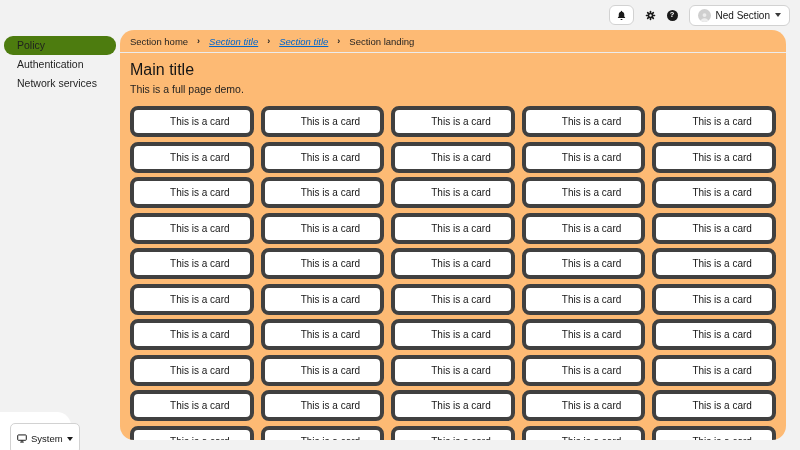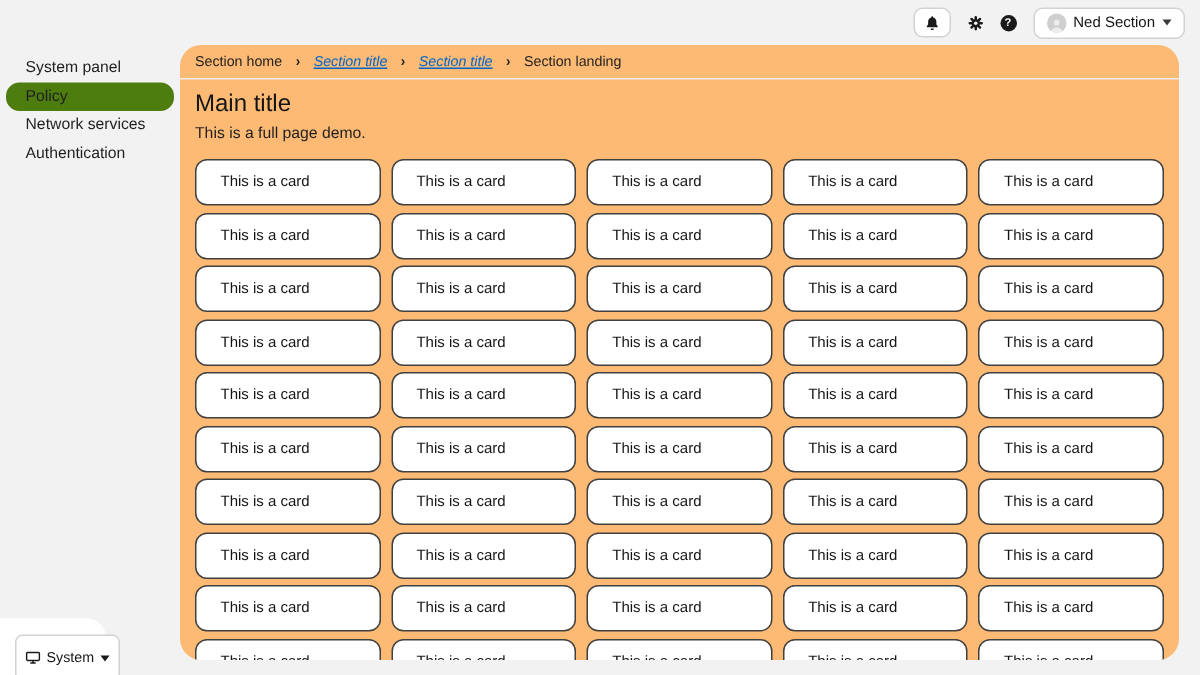--- a/index.html
+++ b/index.html
@@ -78,23 +78,23 @@
   .crumb-label.link { color:#0066cc; text-decoration:underline; cursor:pointer;font-style:italic; }
   .crumb-sep { font-weight:700; font-size:9px; color:#1f1f1f; transform:scaleY(1.1); }
   .crumb:last-child .crumb-sep { display:none; }
 
   .content { padding:6px 10px 0; }
   .page-title { font-size:16px; font-weight:400; margin:2px 0 4px; }
   .page-desc { font-size:10.5px; margin:0 0 11px; color:#1f1f1f; }
 
   .card-grid { display:grid; column-gap:7px; row-gap:4.5px; grid-auto-rows:31px; }
   .card {
-    background:#fff; border:1px solid #404040; border-radius:8px;
+    background:#fff; border:4px solid #404040; border-radius:8px;
     display:flex; align-items:center; padding-left:16px; font-size:10px;
-    overflow:hidden; white-space:nowrap;
+    overflow:hidden; white-space:nowrap;justify-content:center;
   }
 </style>
 </head>
 <body>
 
 <div class="masthead">
   <div class="masthead-right">
     <div class="notif-btn">
       <span style="display:flex;">
         <svg width="11" height="11" viewBox="0 0 16 16" fill="#1a1a1a">
@@ -129,34 +129,31 @@
       </span>
       <span>Ned Section</span>
       <span class="caret"></span>
     </div>
   </div>
 </div>
 
 <div class="sidebar">
   <div class="nav">
 
-      <div class="nav-item">
-        <span>System panel</span>
-      </div>
 
       <div class="nav-item selected">
         <span>Policy</span>
       </div>
 
       <div class="nav-item">
+        <span>Authentication</span>
+      </div>
+
+      <div class="nav-item">
         <span>Network services</span>
-      </div>
-
-      <div class="nav-item">
-        <span>Authentication</span>
       </div>
 
     </div>
   <div class="sidebar-footer">
     <div class="system-btn">
       <span style="display:flex;">
         <svg width="10" height="9" viewBox="0 0 14 12" fill="none" stroke="#1a1a1a" stroke-width="1.4">
           <rect x="1" y="1" width="12" height="7.5" rx="1"></rect>
           <line x1="4.5" y1="11" x2="9.5" y2="11"></line>
           <line x1="7" y1="8.5" x2="7" y2="11"></line>

